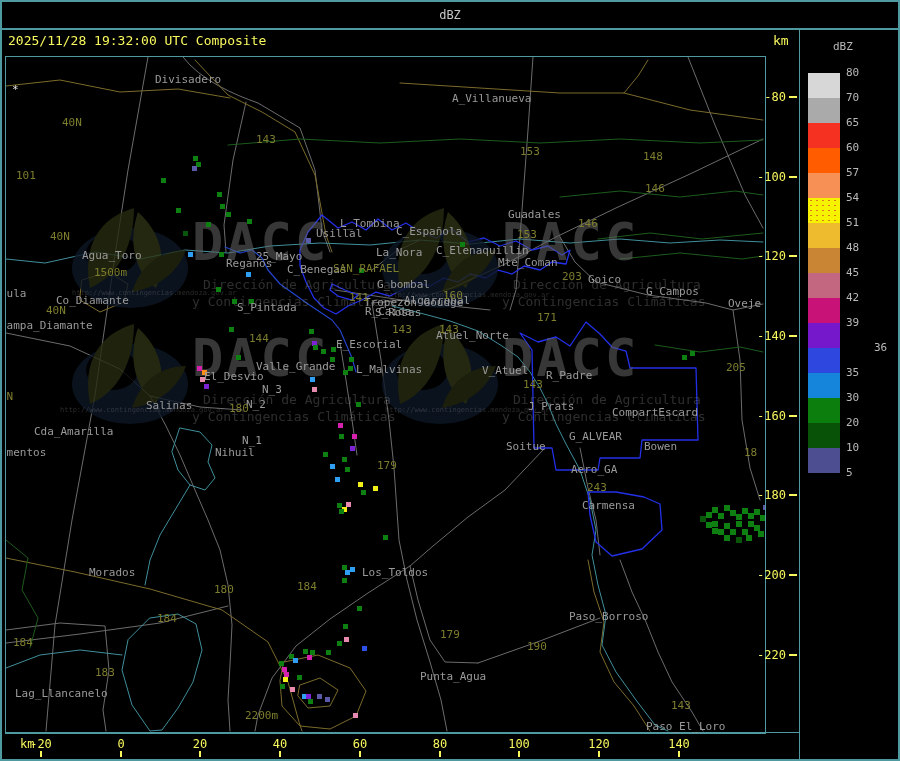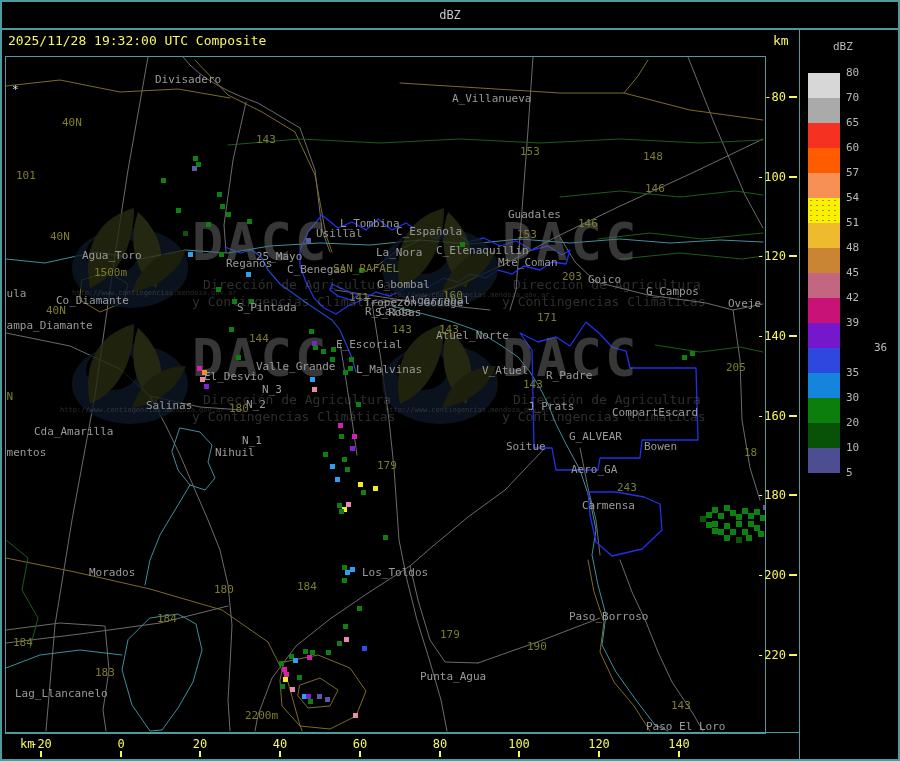--- a/index.html
+++ b/index.html
@@ -216,21 +216,21 @@
     <div class="map-label o" style="left: 343px; top: 234px;">141</div>
     <div class="map-label o" style="left: 386px; top: 266px;">143</div>
     <div class="map-label o" style="left: 433px; top: 266px;">143</div>
     <div class="map-label o" style="left: 243px; top: 275px;">144</div>
     <div class="map-label o" style="left: 531px; top: 254px;">171</div>
     <div class="map-label o" style="left: 720px; top: 304px;">205</div>
     <div class="map-label o" style="left: 738px; top: 389px;">18</div>
     <div class="map-label o" style="left: 223px; top: 345px;">180</div>
     <div class="map-label o" style="left: 371px; top: 402px;">179</div>
     <div class="map-label o" style="left: 517px; top: 321px;">143</div>
-    <div class="map-label o" style="left: 611px; top: 424px; text-align: center;">243</div>
+    <div class="map-label o" style="left: 581px; top: 424px; text-align: center;">243</div>
     <div class="map-label o" style="left: 208px; top: 526px;">180</div>
     <div class="map-label o" style="left: 291px; top: 523px;">184</div>
     <div class="map-label o" style="left: 151px; top: 555px;">184</div>
     <div class="map-label o" style="left: 7px; top: 579px;">184</div>
     <div class="map-label o" style="left: 89px; top: 609px;">183</div>
     <div class="map-label o" style="left: 434px; top: 571px;">179</div>
     <div class="map-label o" style="left: 521px; top: 583px;">190</div>
     <div class="map-label o" style="left: 239px; top: 652px;">2200m</div>
     <div class="map-label o" style="left: 665px; top: 642px;">143</div>
     <div class="echo" style="left: 187px; top: 99px; width: 5px; height: 5px; background: rgb(14, 128, 18);"></div>

